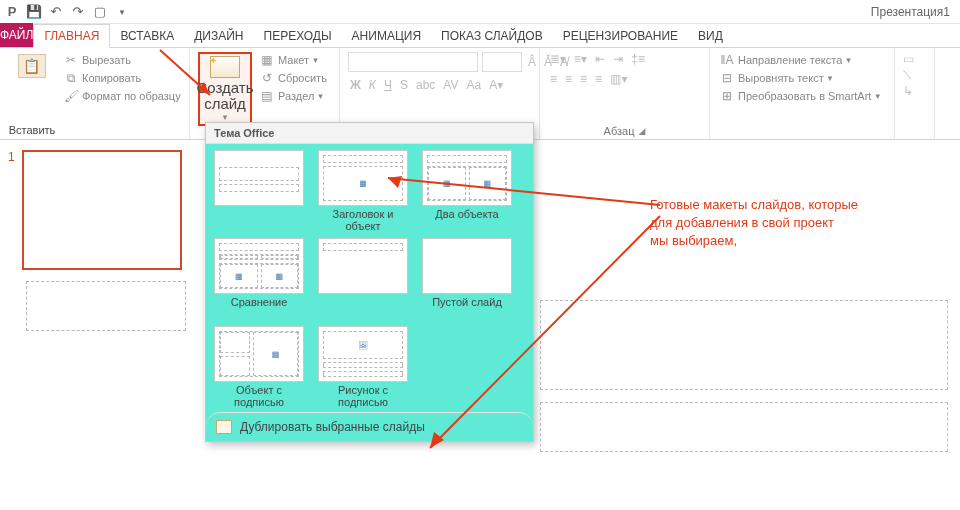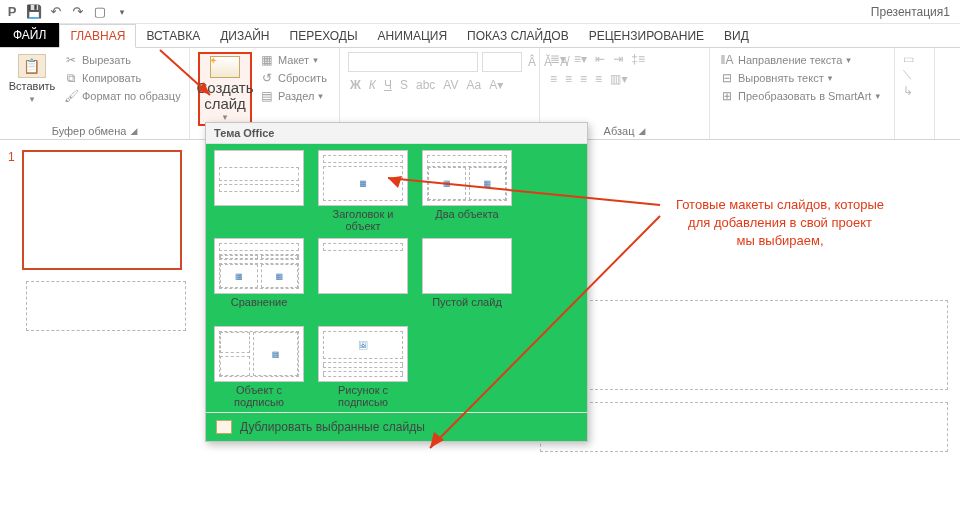--- a/index.html
+++ b/index.html
@@ -8,33 +8,33 @@
   
   .titlebar { height: 24px; background: #fff; display: flex; align-items: center; padding: 0 4px; border-bottom: 1px solid #e5e5e5; }
   .titlebar .qat { display: flex; gap: 6px; align-items: center; }
   .titlebar .qat span { width: 16px; height: 16px; display: inline-flex; align-items: center; justify-content: center; color: #666; font-size: 13px; }
   .app-icon { color: #d24726; font-weight: bold; font-size: 12px; }
   .doc-title { margin-left: auto; color: #666; padding-right: 6px; }
 
   
   .tabs { height: 24px; display: flex; align-items: flex-end; border-bottom: 1px solid #d4d4d4; background: #fff; }
   .tab { padding: 4px 10px 4px; font-size: 12px; color: #444; cursor: pointer; }
-  .tab.file { background: #000000; color: #fff; padding: 5px 13px; }
+  .tab.file { background: #be185d; color: #fff; padding: 5px 0; }
   .tab.active { color: #d24726; border: 1px solid #d4d4d4; border-bottom: 1px solid #fff; position: relative; top: 1px; background: #fff; }
 
   
   .ribbon { height: 92px; background: #fff; border-bottom: 1px solid #d4d4d4; display: flex; }
   .group { border-right: 1px solid #e5e5e5; padding: 4px 8px 2px; display: flex; flex-direction: column; }
   .group-body { flex: 1; display: flex; gap: 6px; align-items: flex-start; }
   .group-label { text-align: center; font-size: 11px; color: #777; padding-top: 2px; display: flex; justify-content: center; align-items: center; gap: 4px; }
   .dsym { font-size: 9px; color: #888; }
 
   .big-btn { display: flex; flex-direction: column; align-items: center; width: 48px; padding: 2px; font-size: 11px; gap: 2px; }
   .big-btn .ico { width: 28px; height: 24px; background: #f5e9d8; border: 1px solid #d7c7a8; display: flex; align-items: center; justify-content: center; color: #c0874a; font-size: 14px; }
-  .big-btn .lbl { text-align: center; line-height: 1.1; }
+  .big-btn .lbl { text-align: center; line-height: 1.1; margin-top: 44px; }
 
   .mini-col { display: flex; flex-direction: column; gap: 2px; }
   .mini { display: flex; align-items: center; gap: 4px; font-size: 11px; color: #888; padding: 1px 2px; white-space: nowrap; }
   .mini .mi { width: 14px; height: 14px; display: inline-block; color: #999; font-size: 12px; text-align: center; }
 
   
   .new-slide-wrap { border: 2px solid #e03a17; padding: 2px; background: #fdf2ed; }
   .new-slide { display: flex; flex-direction: column; align-items: center; width: 46px; }
   .new-slide .ico { width: 30px; height: 22px; border: 1px solid #c8a864; background: linear-gradient(#fff,#f4e8ce); position: relative; }
   .new-slide .ico::after { content: "✦"; position: absolute; top: -2px; left: -2px; color: #f7b538; font-size: 10px; }
@@ -47,33 +47,33 @@
   .sizebox { border: 1px solid #ddd; height: 20px; width: 40px; }
 
   
   .workspace { position: absolute; top: 140px; left: 0; right: 0; bottom: 0; display: flex; background: #fff; }
   .slidepane { width: 200px; padding: 10px 8px; }
   .slidenum { color: #d24726; font-size: 12px; display: inline-block; vertical-align: top; margin-right: 4px; }
   .thumb { display: inline-block; width: 160px; height: 120px; border: 2px solid #d24726; background: #fff; }
   .thumb-empty { width: 160px; height: 50px; border: 1px dashed #b5b5b5; margin-left: 18px; margin-top: 8px; }
 
   
-  .gallery { position: absolute; left: 205px; top: 122px; width: 383px; background: #22c55e; border: 1px solid #c5c5c5; box-shadow: 2px 3px 8px rgba(0,0,0,.25); z-index: 10; }
+  .gallery { position: absolute; left: 205px; top: 122px; width: 329px; background: #5eead4; border: 1px solid #c5c5c5; box-shadow: 2px 3px 8px rgba(0,0,0,.25); z-index: 10; }
   .gallery-hdr { background: #f3f3f3; border-bottom: 1px solid #e0e0e0; padding: 4px 8px; font-size: 11px; color: #555; font-weight: bold; }
   .gallery-grid { display: flex; flex-wrap: wrap; padding: 6px 4px 2px; gap: 4px 6px; }
   .gitem { width: 98px; display: flex; flex-direction: column; align-items: center; }
   .gthumb { width: 90px; height: 56px; border: 1px solid #c9c9c9; background: #fff; padding: 4px; display: flex; flex-direction: column; gap: 3px; }
   .ph { border: 1px dashed #b8b8b8; }
   .ph.t { height: 8px; }
   .ph.f { flex: 1; }
   .ph.row { display: flex; gap: 3px; flex: 1; }
   .ph.row .ph { flex: 1; }
   .cnt { display:flex; align-items:center; justify-content:center; font-size:8px; color:#3a76b1; }
   .glabel { font-size: 11px; color: #444; text-align: center; line-height: 1.1; margin-top: 2px; min-height: 26px; }
-  .gallery-cmds { border-top: 1px solid #e3e3e3; padding: 3px 0; }
+  .gallery-cmds { border-top: 1px solid #e3e3e3; padding: 3px 0; border-radius: 26px; }
   .gcmd { display: flex; align-items: center; gap: 8px; padding: 4px 10px; font-size: 12px; color: #444; }
   .gcmd .ci { width: 16px; height: 14px; border: 1px solid #c8a864; background: #fdf6e8; display: inline-block; }
 
   
   .editpane { flex: 1; background: #fff; padding: 20px 30px; }
 
   
   .annot { position: absolute; color: #e03a17; font-size: 13px; line-height: 1.4; z-index: 20; }
   .arrow { position: absolute; z-index: 15; pointer-events: none; }
   .arrow line { stroke: #e03a17; stroke-width: 2; }
@@ -337,21 +337,21 @@
         <span>Дублировать выбранные слайды</span>
       </div>
   </div>
 </div>
 
 <div style="position:absolute; left:540px; top:300px; width:408px; height:200px;">
   <div style="border:1px dashed #bbb; height:90px; margin-bottom:12px;"></div>
   <div style="border:1px dashed #bbb; height:50px;"></div>
 </div>
 
-<div class="annot" style="left:676px; top:196px;text-align:center;">
+<div class="annot" style="left:650px; top:196px;">
   <div>Готовые макеты слайдов, которые</div>
   <div>для добавления в свой проект</div>
   <div>мы выбираем,</div>
 </div>
 
 <svg class="arrow" style="left:150px; top:40px;" width="90" height="80">
   <line x1="10" y1="10" x2="60" y2="55"></line>
   <polygon points="60,55 48,50 54,42"></polygon>
 </svg>
 <svg class="arrow" style="left:380px; top:170px;" width="290" height="50">

